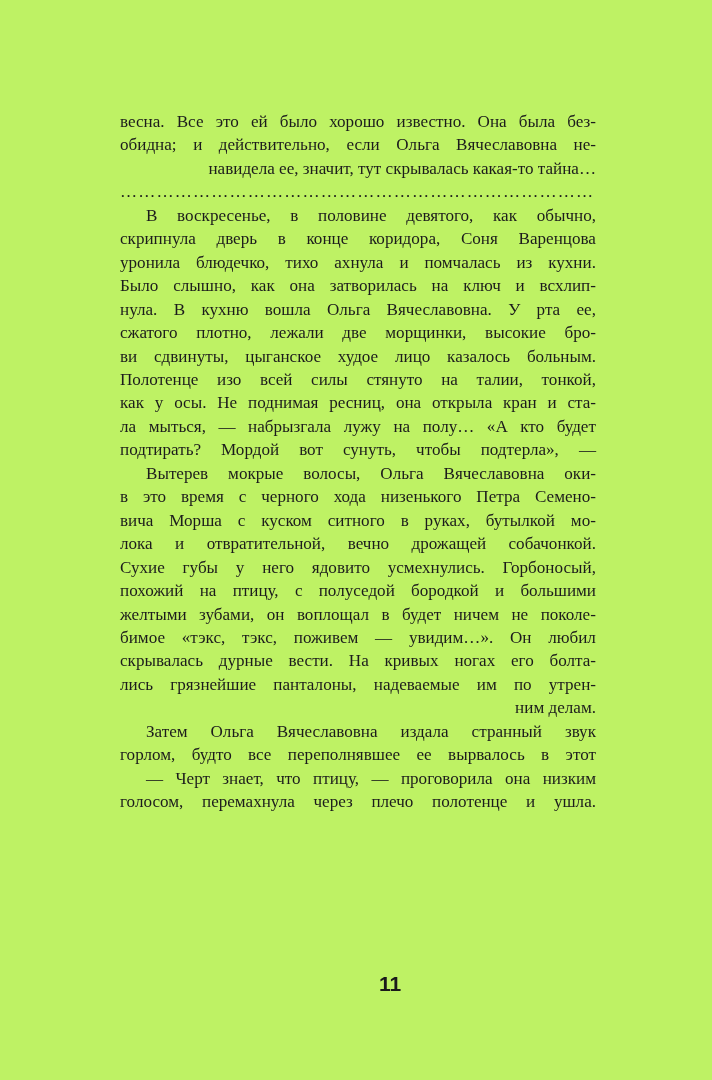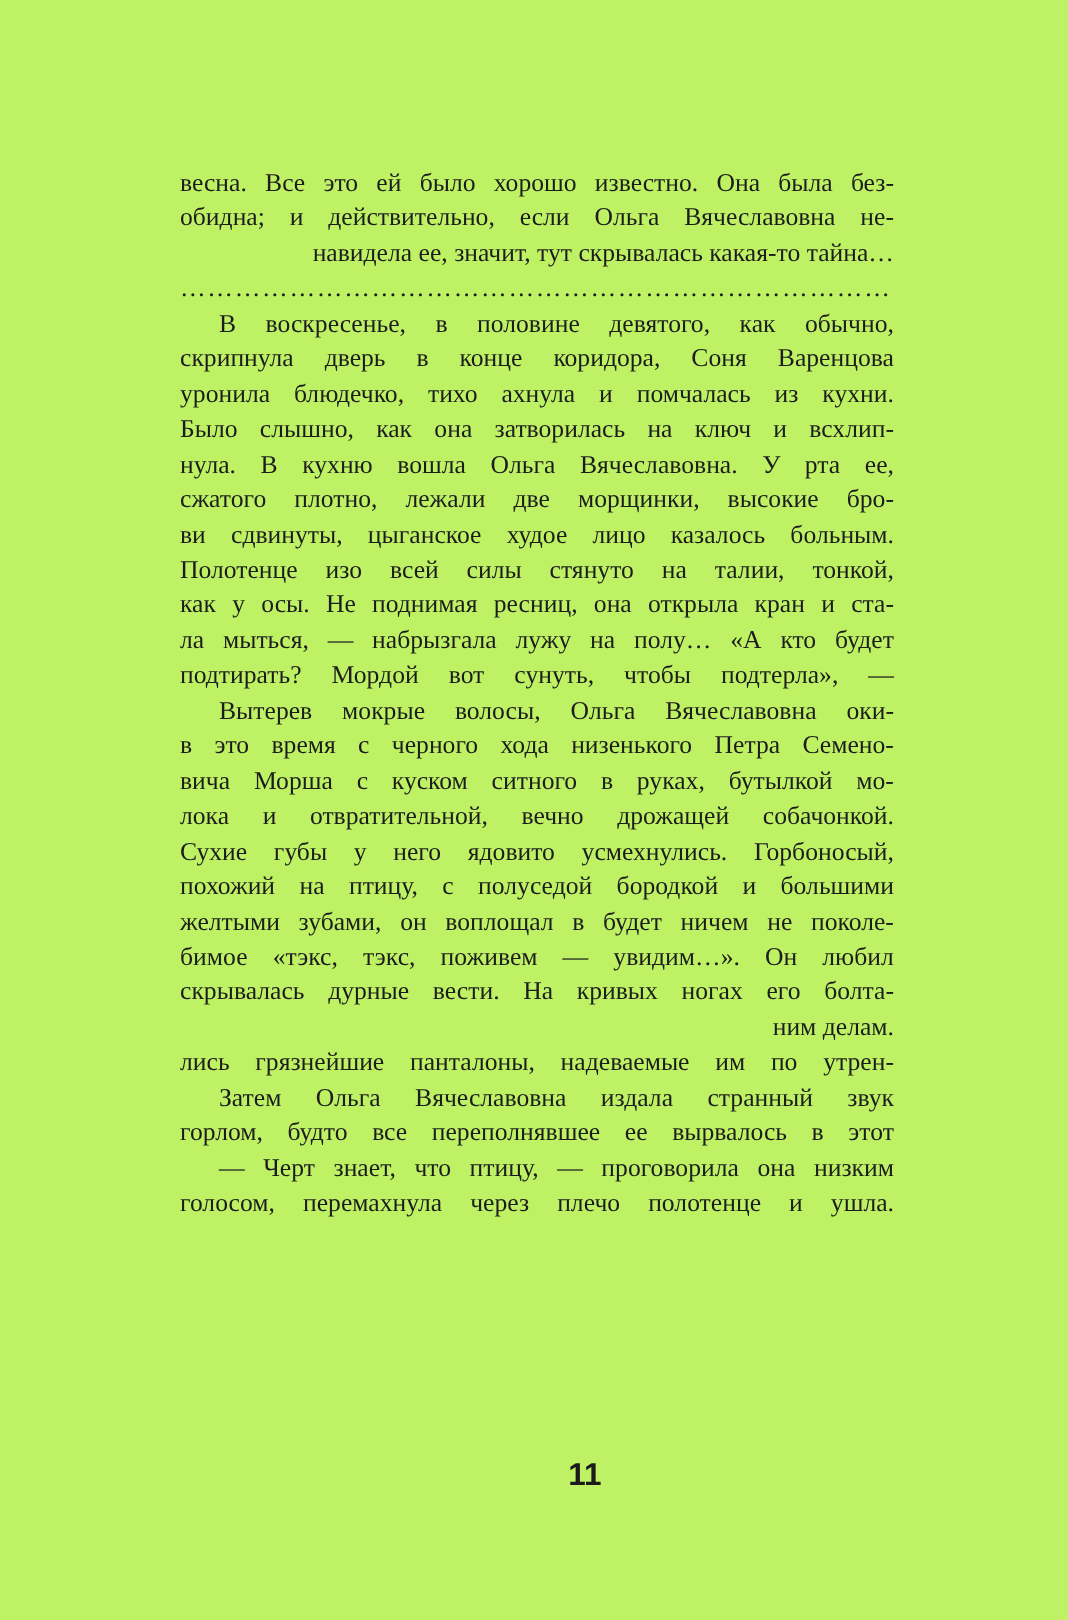--- a/index.html
+++ b/index.html
@@ -119,22 +119,22 @@
     <div class="para">
       <div class="jline"><span class="w"><span class="indent"></span>Вытерев</span><span class="w">мокрые</span><span class="w">волосы,</span><span class="w">Ольга</span><span class="w">Вячеславовна</span><span class="w">оки-</span></div>
       <div class="jline"><span class="w">в</span><span class="w">это</span><span class="w">время</span><span class="w">с</span><span class="w">черного</span><span class="w">хода</span><span class="w">низенького</span><span class="w">Петра</span><span class="w">Семено-</span></div>
       <div class="jline"><span class="w">вича</span><span class="w">Морша</span><span class="w">с</span><span class="w">куском</span><span class="w">ситного</span><span class="w">в</span><span class="w">руках,</span><span class="w">бутылкой</span><span class="w">мо-</span></div>
       <div class="jline"><span class="w">лока</span><span class="w">и</span><span class="w">отвратительной,</span><span class="w">вечно</span><span class="w">дрожащей</span><span class="w">собачонкой.</span></div>
       <div class="jline"><span class="w">Сухие</span><span class="w">губы</span><span class="w">у</span><span class="w">него</span><span class="w">ядовито</span><span class="w">усмехнулись.</span><span class="w">Горбоносый,</span></div>
       <div class="jline"><span class="w">похожий</span><span class="w">на</span><span class="w">птицу,</span><span class="w">с</span><span class="w">полуседой</span><span class="w">бородкой</span><span class="w">и</span><span class="w">большими</span></div>
       <div class="jline"><span class="w">желтыми</span><span class="w">зубами,</span><span class="w">он</span><span class="w">воплощал</span><span class="w">в</span><span class="w">будет</span><span class="w">ничем</span><span class="w">не</span><span class="w">поколе-</span></div>
       <div class="jline"><span class="w">бимое</span><span class="w">«тэкс,</span><span class="w">тэкс,</span><span class="w">поживем</span><span class="w">—</span><span class="w">увидим…».</span><span class="w">Он</span><span class="w">любил</span></div>
       <div class="jline"><span class="w">скрывалась</span><span class="w">дурные</span><span class="w">вести.</span><span class="w">На</span><span class="w">кривых</span><span class="w">ногах</span><span class="w">его</span><span class="w">болта-</span></div>
+      <div class="jline"><span class="w">лись</span><span class="w">грязнейшие</span><span class="w">панталоны,</span><span class="w">надеваемые</span><span class="w">им</span><span class="w">по</span><span class="w">утрен-</span></div>
       <div class="jline ragged"><span class="w">ним делам.</span></div>
-      <div class="jline"><span class="w">лись</span><span class="w">грязнейшие</span><span class="w">панталоны,</span><span class="w">надеваемые</span><span class="w">им</span><span class="w">по</span><span class="w">утрен-</span></div>
     </div>
 
     <div class="para">
       <div class="jline"><span class="w"><span class="indent"></span>Затем</span><span class="w">Ольга</span><span class="w">Вячеславовна</span><span class="w">издала</span><span class="w">странный</span><span class="w">звук</span></div>
       <div class="jline"><span class="w">горлом,</span><span class="w">будто</span><span class="w">все</span><span class="w">переполнявшее</span><span class="w">ее</span><span class="w">вырвалось</span><span class="w">в</span><span class="w">этот</span></div>
     </div>
 
     <div class="para">
       <div class="jline"><span class="w"><span class="indent"></span>—</span><span class="w">Черт</span><span class="w">знает,</span><span class="w">что</span><span class="w">птицу,</span><span class="w">—</span><span class="w">проговорила</span><span class="w">она</span><span class="w">низким</span></div>
       <div class="jline"><span class="w">голосом,</span><span class="w">перемахнула</span><span class="w">через</span><span class="w">плечо</span><span class="w">полотенце</span><span class="w">и</span><span class="w">ушла.</span></div>

